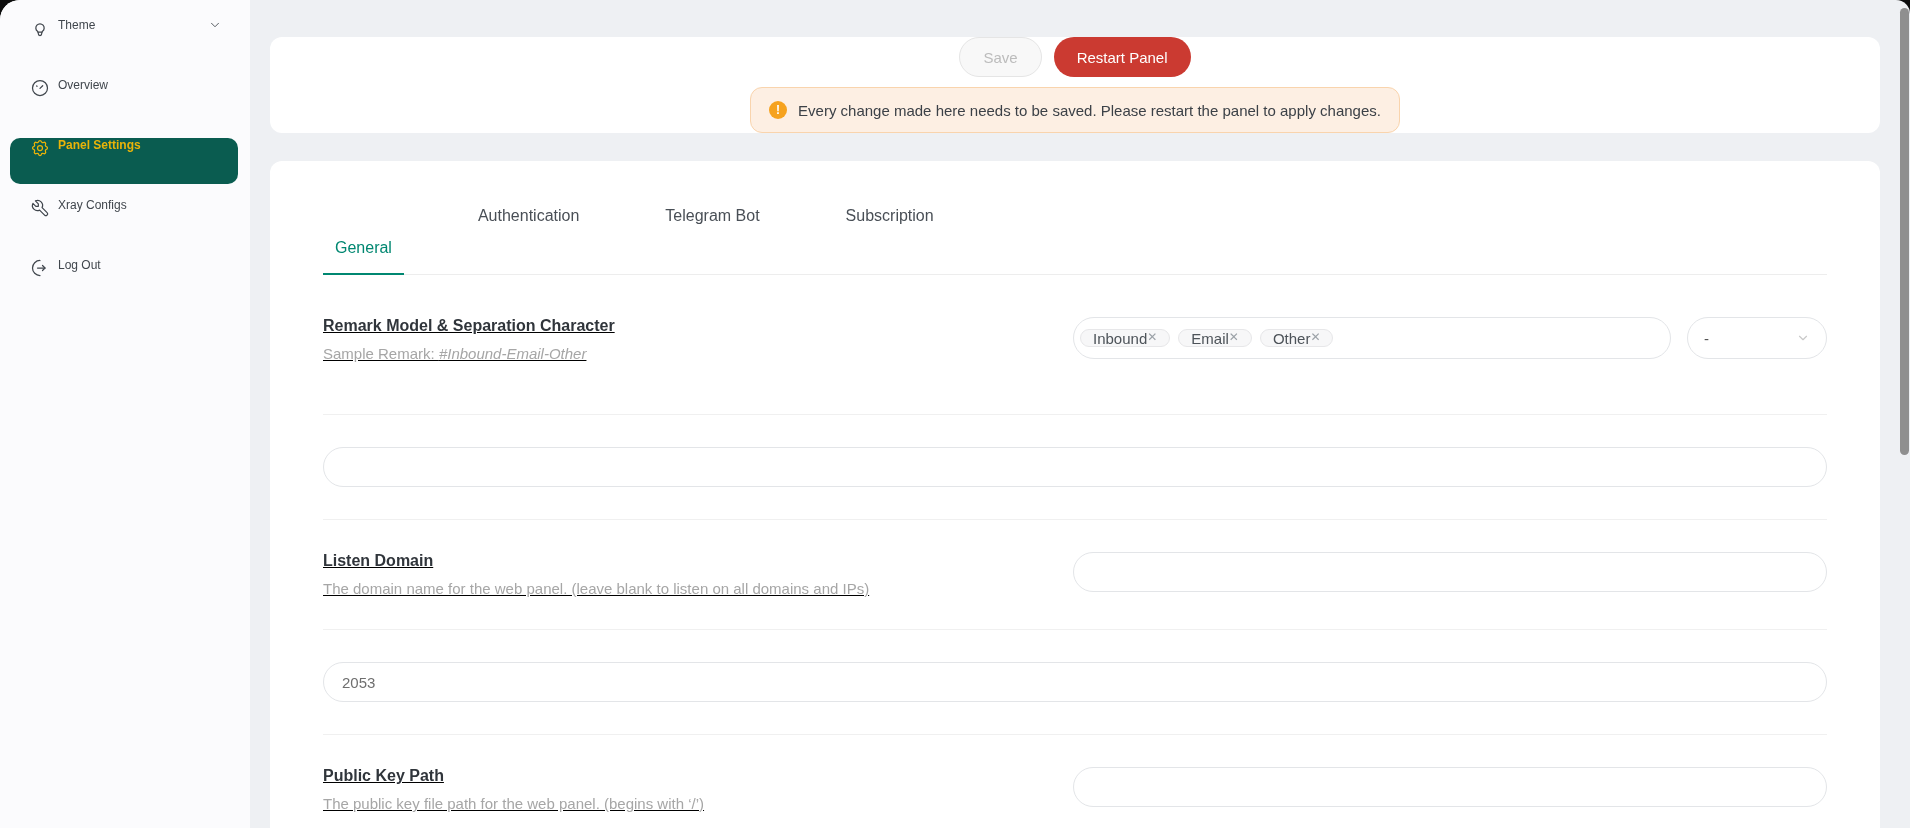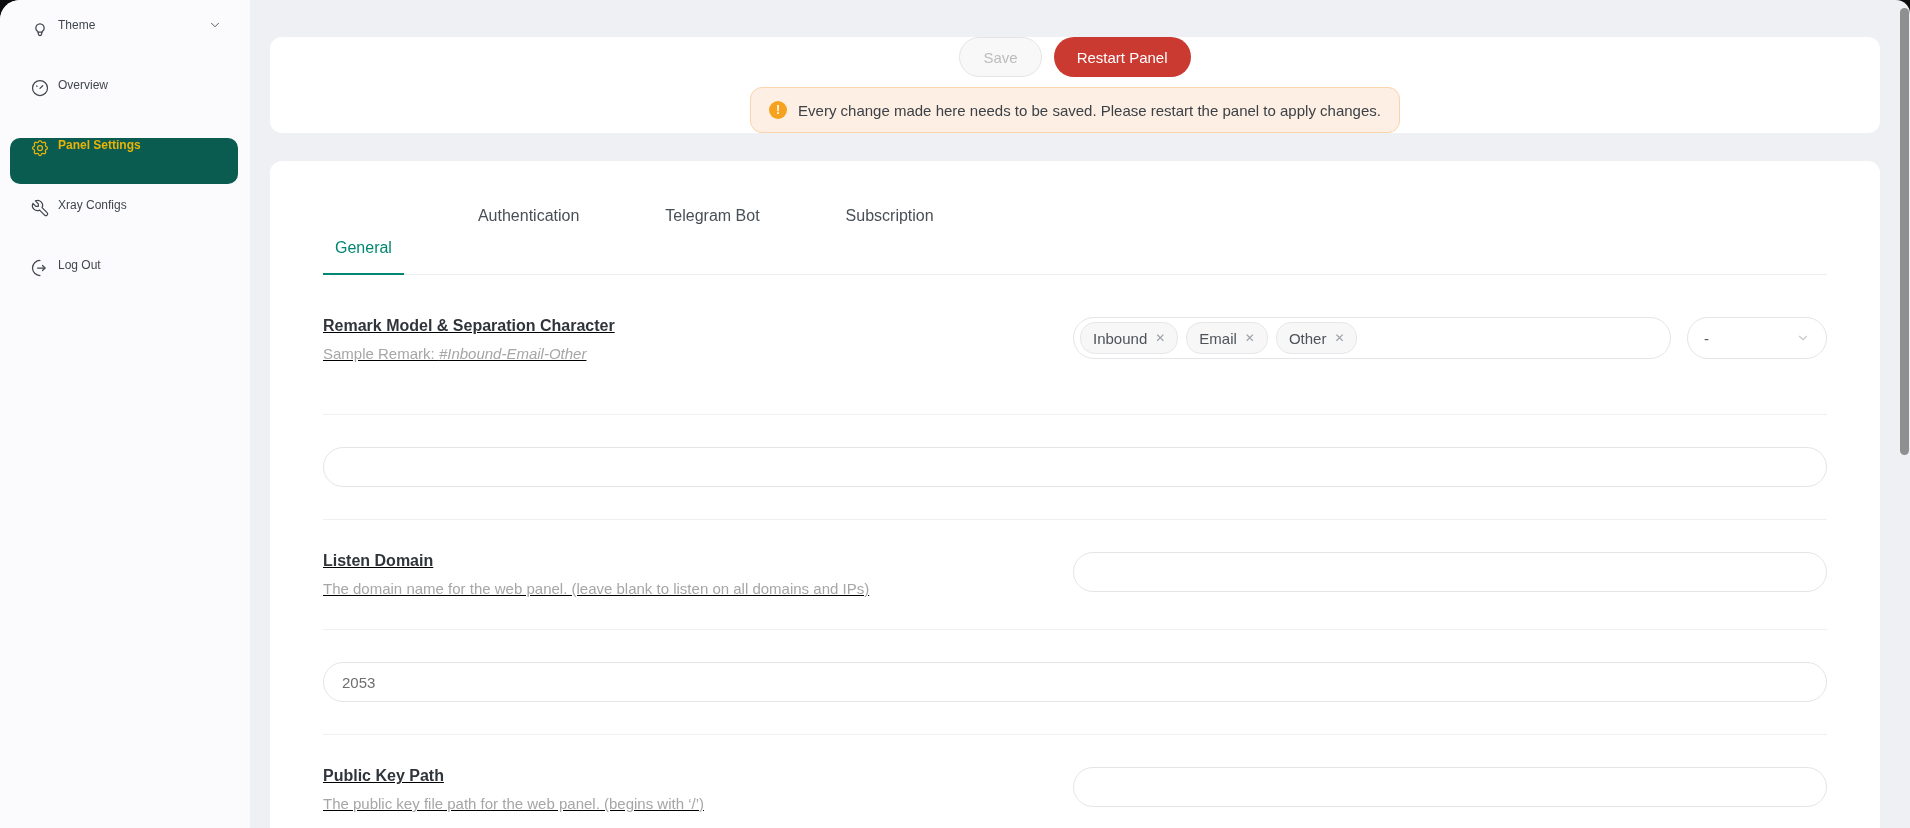--- a/index.html
+++ b/index.html
@@ -87,22 +87,22 @@
     background:#fff; outline:none;
     font-family:"Liberation Sans", sans-serif;
   }
   .tags-box {
     flex:0 0 598px; height:42px;
     border:1px solid #e3e5e8; border-radius:21px;
     display:flex; align-items:center; gap:8px; padding:0 6px;
     background:#fff;
   }
   .tag {
-    height:32px; background:#f7f7f8; border:1px solid #e7e7e9; border-radius:15px;
-    display:inline-flex; align-items:center; gap:8px; padding:0 12px;
+    height:18px; background:#f7f7f8; border:1px solid #e7e7e9; border-radius:15px;
+    display:inline-flex; align-items:flex-start; gap:0; padding:0 12px;
     font-size:15px; color:#4d5359;
   }
   .tag-x { color:#9aa0a6; font-size:12px; cursor:pointer; }
   .select-box {
     flex:0 0 140px; height:42px;
     border:1px solid #e3e5e8; border-radius:21px;
     display:flex; align-items:center; justify-content:space-between;
     padding:0 16px; color:#555; font-size:15px; background:#fff; cursor:pointer;
   }
   .select-box svg { width:14px; height:14px; stroke:#c9c9c9; fill:none; stroke-width:2; stroke-linecap:round; stroke-linejoin:round; }

